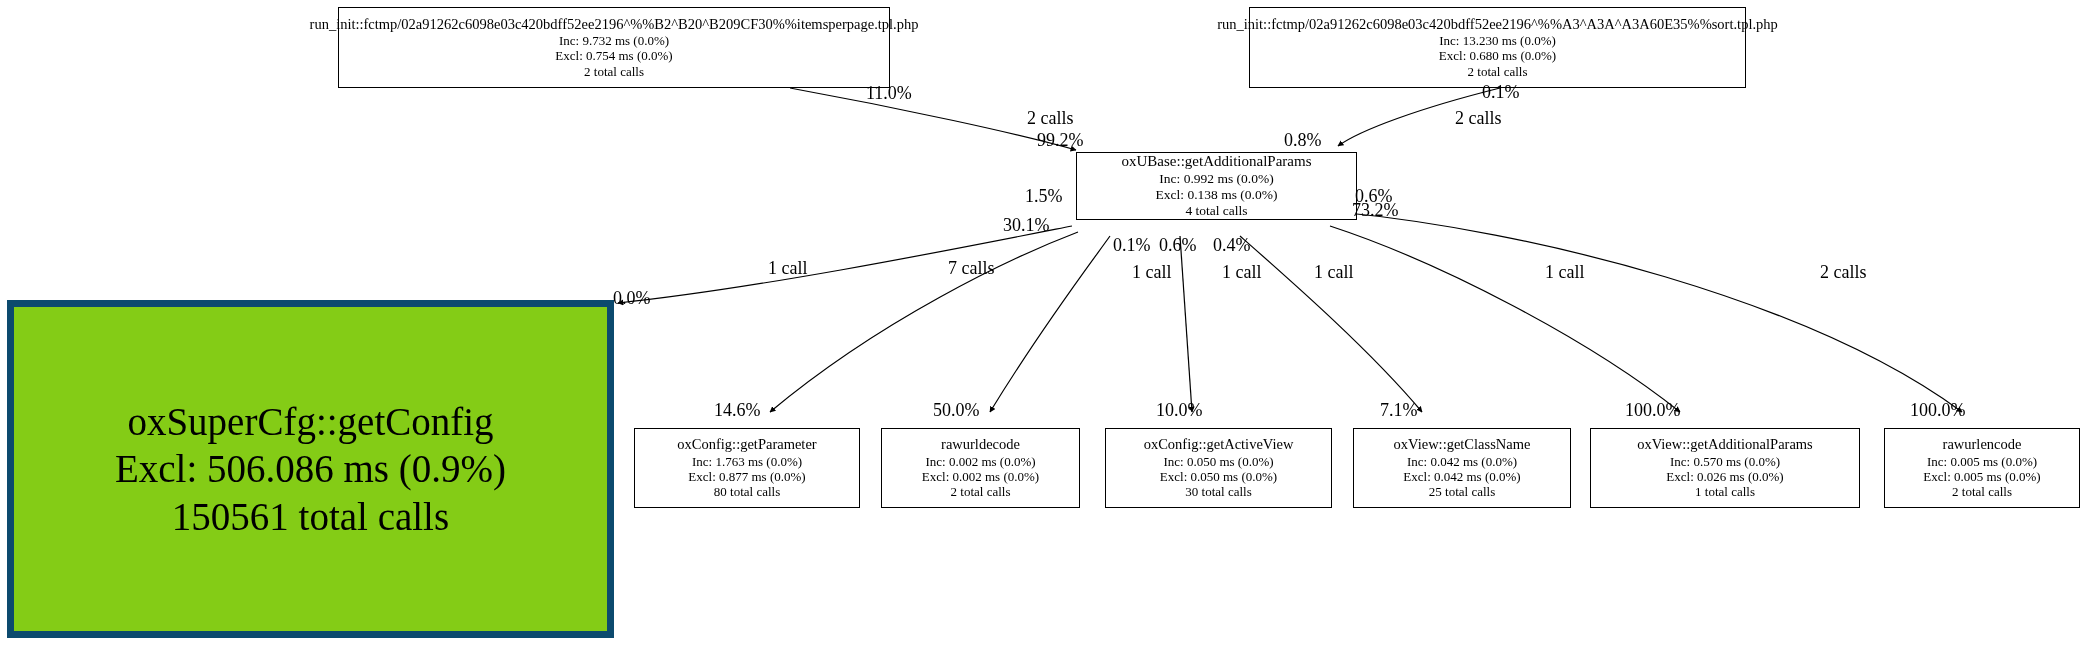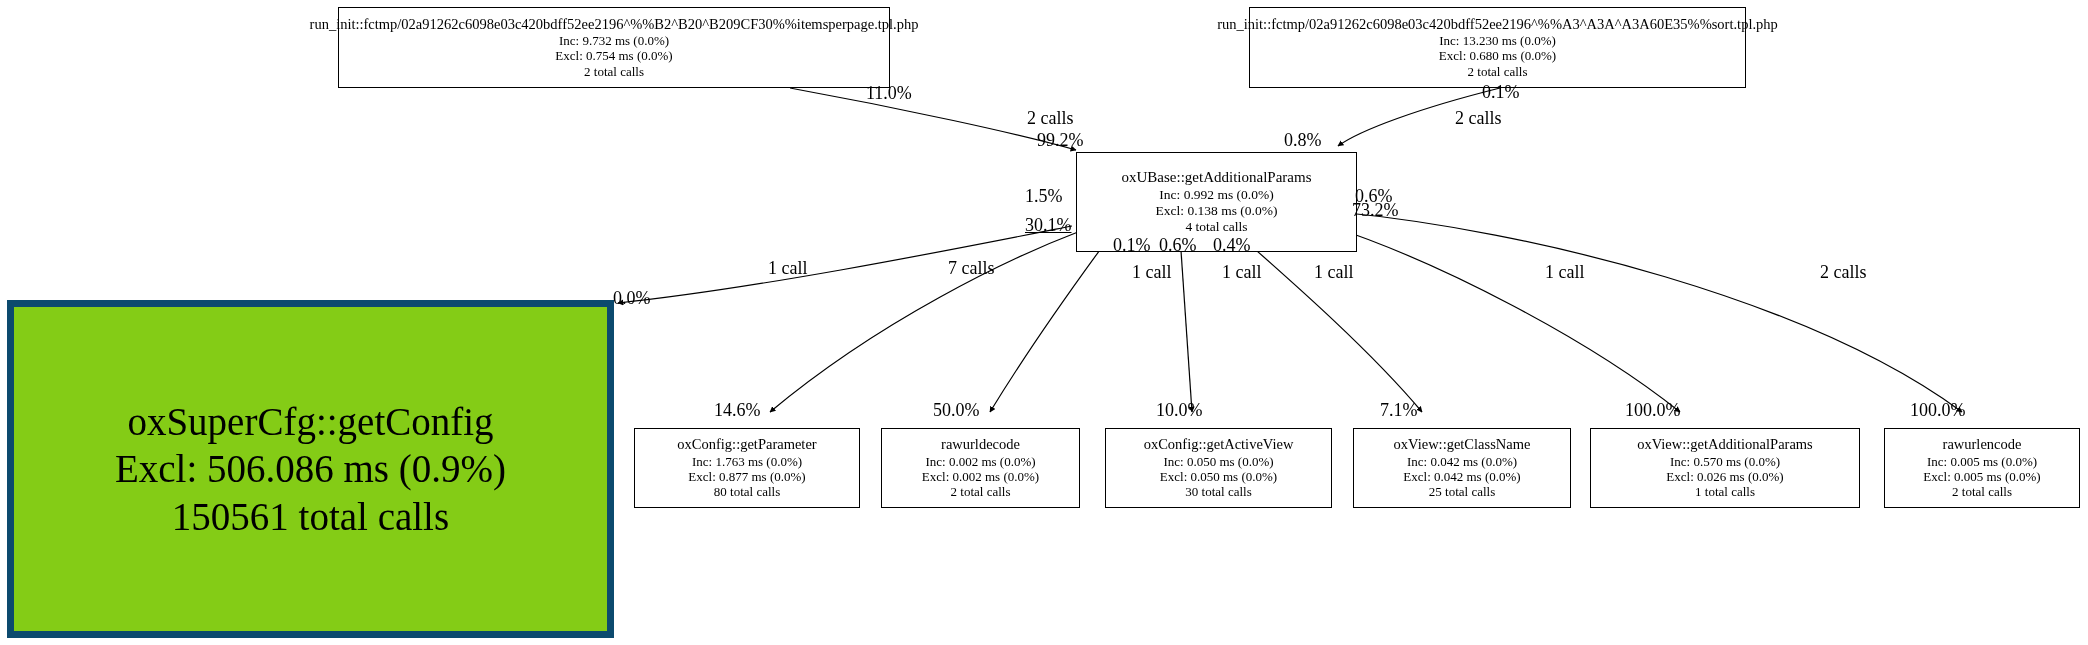--- a/index.html
+++ b/index.html
@@ -114,21 +114,21 @@
     <div class="ln">2 total calls</div>
   </div>
 
   <div class="node small" style="left:1249px; top:7px; width:497px; height:81px;">
     <div class="ttl">run_init::fctmp/02a91262c6098e03c420bdff52ee2196^%%A3^A3A^A3A60E35%%sort.tpl.php</div>
     <div class="ln">Inc: 13.230 ms (0.0%)</div>
     <div class="ln">Excl: 0.680 ms (0.0%)</div>
     <div class="ln">2 total calls</div>
   </div>
 
-  <div class="node" style="left:1076px; top:152px; width:281px; height:100px;">
+  <div class="node" style="left:1076px; top:152px; width:281px; height:68px;">
     <div class="ttl">oxUBase::getAdditionalParams</div>
     <div class="ln">Inc: 0.992 ms (0.0%)</div>
     <div class="ln">Excl: 0.138 ms (0.0%)</div>
     <div class="ln">4 total calls</div>
   </div>
 
   <div class="node highlight" style="left:7px; top:300px; width:607px; height:338px;">
     <div class="ttl">oxSuperCfg::getConfig</div>
     <div class="ln">Excl: 506.086 ms (0.9%)</div>
     <div class="ln">150561 total calls</div>
@@ -176,21 +176,21 @@
     <div class="ln">2 total calls</div>
   </div>
 
   <div class="edge-label" style="left:838px; top:83px;margin-left:28px;">11.0%</div>
   <div class="edge-label" style="left:1027px; top:108px;">2 calls</div>
   <div class="edge-label" style="left:1037px; top:130px;text-align:right;">99.2%</div>
   <div class="edge-label" style="left:1482px; top:82px;">0.1%</div>
   <div class="edge-label" style="left:1455px; top:108px;">2 calls</div>
   <div class="edge-label" style="left:1284px; top:130px;">0.8%</div>
   <div class="edge-label" style="left:1025px; top:186px;">1.5%</div>
-  <div class="edge-label" style="left:1025px; top:215px;text-decoration:underline;">30.1%</div>
+  <div class="edge-label" style="left:1003px; top:215px;">30.1%</div>
   <div class="edge-label" style="left:1355px; top:186px;">0.6%</div>
   <div class="edge-label" style="left:1352px; top:200px;">73.2%</div>
   <div class="edge-label" style="left:1113px; top:235px;">0.1%</div>
   <div class="edge-label" style="left:1159px; top:235px;">0.6%</div>
   <div class="edge-label" style="left:1213px; top:235px;">0.4%</div>
   <div class="edge-label" style="left:768px; top:258px;">1 call</div>
   <div class="edge-label" style="left:948px; top:258px;">7 calls</div>
   <div class="edge-label" style="left:1132px; top:262px;">1 call</div>
   <div class="edge-label" style="left:1222px; top:262px;">1 call</div>
   <div class="edge-label" style="left:1314px; top:262px;">1 call</div>

